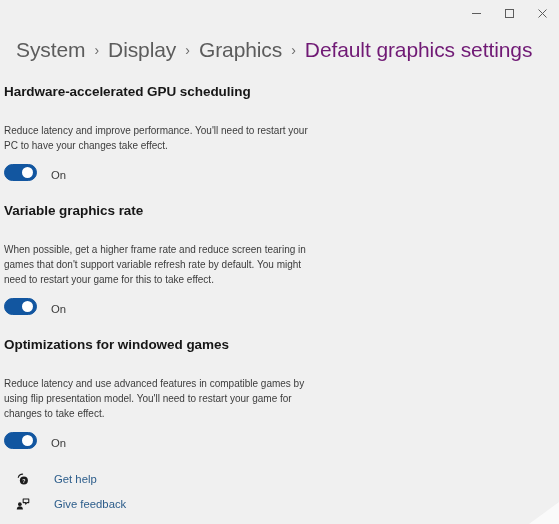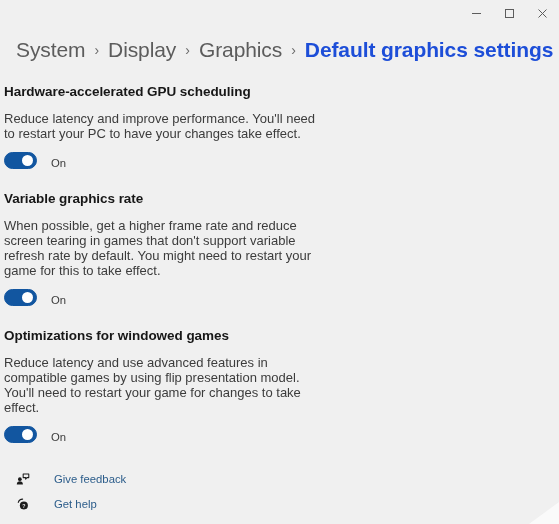--- a/index.html
+++ b/index.html
@@ -39,22 +39,22 @@
     align-items: baseline;
     padding: 12px 0 0 16px;
     white-space: nowrap;
   }
   .crumb {
     font-size: 21px;
     color: #5c5c5c;
     letter-spacing: -0.1px;
   }
   .crumb.current {
-    color: #1d4ed8;
-    font-weight: bold;
+    color: #701a75;
+    font-weight: normal;
   }
   .crumb-sep {
     font-size: 14px;
     color: #6b6b6b;
     margin: 0 9px;
     position: relative;
     top: -2px;
   }
 
   
@@ -62,24 +62,24 @@
     padding: 0 4px;
   }
   .section { padding-top: 22px; }
   .section-title {
     font-size: 13.5px;
     font-weight: bold;
     color: #171717;
     letter-spacing: -0.05px;
   }
   .section-desc {
-    font-size: 13px;
+    font-size: 10px;
     line-height: 15px;
     color: #3c3c3c;
-    margin-top: 12px;
+    margin-top: 24px;
     max-width: 318px;
   }
 
   
   .toggle-row {
     display: flex;
     align-items: flex-end;
     margin-top: 11px;
   }
   .toggle {
@@ -222,32 +222,32 @@
       <div class="toggle-label">On</div>
     </div>
   </div>
 
 </div>
 
 <div class="footer">
   <a class="footer-link">
     <span class="footer-icon">
       <svg width="14" height="14" viewBox="0 0 16 16" aria-hidden="true">
+        <path d="M2.6 6.2c0.6-2.2 2.6-3.8 5-3.8" fill="none" stroke="currentColor" stroke-width="1.2" stroke-linecap="round"></path>
+        <circle cx="9" cy="9.6" r="4.6" fill="currentColor"></circle>
+        <text x="9" y="12.1" font-size="6" font-family="Liberation Sans, sans-serif" font-weight="bold" fill="#f0f0f0" text-anchor="middle">?</text>
+      </svg>
+    </span>
+    <span class="footer-text">Get help</span>
+  </a>
+  <a class="footer-link">
+    <span class="footer-icon">
+      <svg width="14" height="14" viewBox="0 0 16 16" aria-hidden="true">
         <path d="M8.2 2.2h6.4v4.2h-2.1l-1.5 1.7V6.4H8.2z" fill="none" stroke="currentColor" stroke-width="1.2" stroke-linejoin="round"></path>
         <circle cx="4.4" cy="8.2" r="2.1" fill="currentColor"></circle>
         <path d="M0.9 14.2c0-2.1 1.6-3.5 3.5-3.5s3.5 1.4 3.5 3.5z" fill="currentColor"></path>
       </svg>
     </span>
     <span class="footer-text">Give feedback</span>
   </a>
-  <a class="footer-link">
-    <span class="footer-icon">
-      <svg width="14" height="14" viewBox="0 0 16 16" aria-hidden="true">
-        <path d="M2.6 6.2c0.6-2.2 2.6-3.8 5-3.8" fill="none" stroke="currentColor" stroke-width="1.2" stroke-linecap="round"></path>
-        <circle cx="9" cy="9.6" r="4.6" fill="currentColor"></circle>
-        <text x="9" y="12.1" font-size="6" font-family="Liberation Sans, sans-serif" font-weight="bold" fill="#f0f0f0" text-anchor="middle">?</text>
-      </svg>
-    </span>
-    <span class="footer-text">Get help</span>
-  </a>
 </div>
 
 <div class="corner-artifact"></div>
 
 </body></html>

